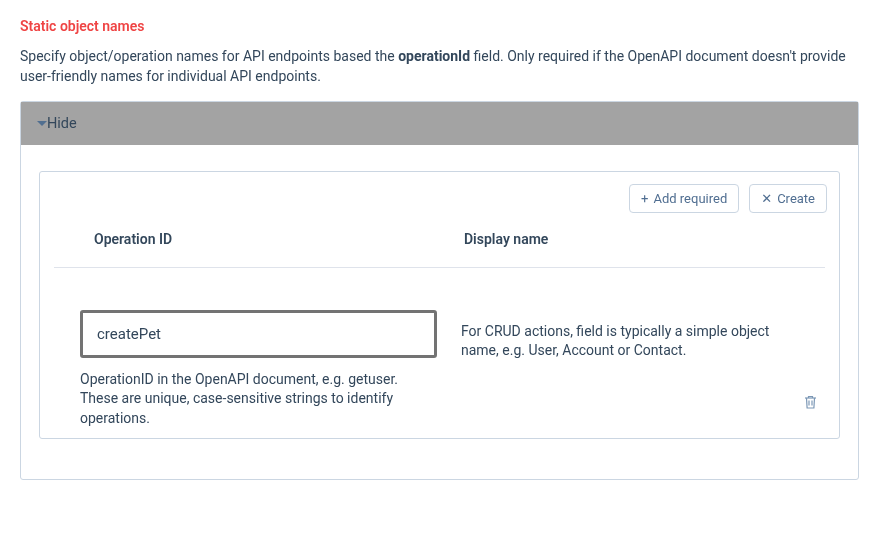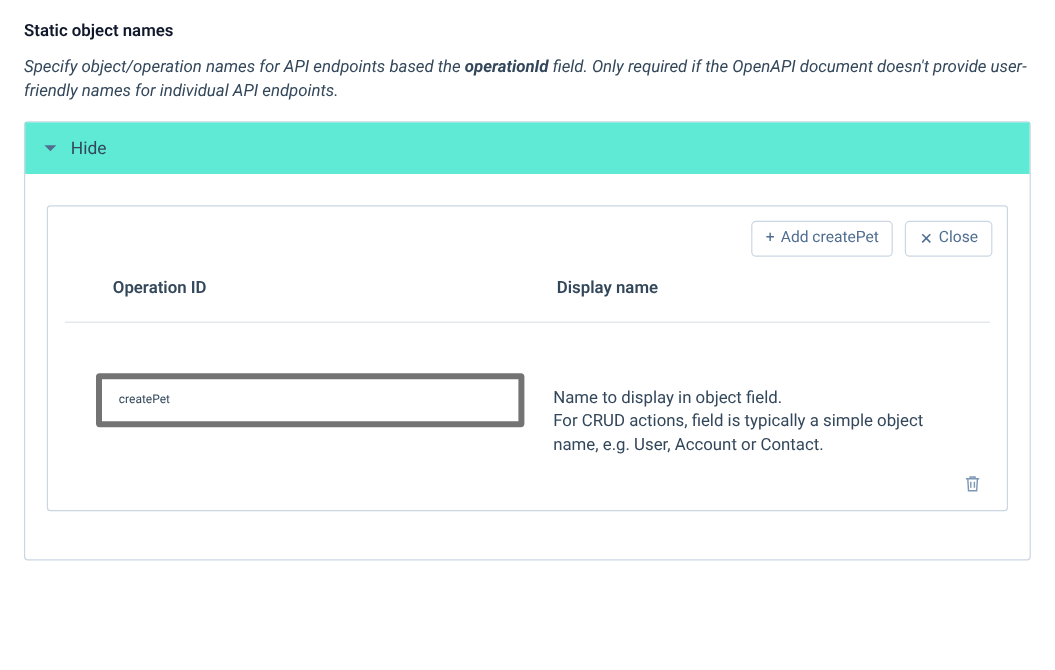--- a/index.html
+++ b/index.html
@@ -7,42 +7,41 @@
       font-family: -apple-system, BlinkMacSystemFont, "Segoe UI", Roboto, Helvetica, Arial, sans-serif;
       background: #fff;
       color: #33475b;
       font-size: 14px;
       padding: 18px 20px;
       width: 879px;
     }
     .section-title {
       font-weight: 600;
       font-size: 14px;
-      color: #0f172a;
+      color: #ef4444;
       margin-bottom: 12px;
     }
     .section-desc {
       font-size: 14px;
       color: #33475b;
       line-height: 1.45;
       margin-bottom: 14px;
-      font-style: italic;
     }
     .section-desc b { font-weight: 700; }
     .panel {
       border: 1px solid #cbd6e2;
       border-radius: 3px;
       background: #fff;
     }
     .panel-header {
-      background: #5eead4;
+      background: #a3a3a3;
       padding: 13px 16px;
       display: flex;
       align-items: center;
-      gap: 12px;
+      gap: 0;
       cursor: pointer;
     }
     .caret {
       width: 0; height: 0;
       border-left: 5px solid transparent;
       border-right: 5px solid transparent;
       border-top: 5px solid #516f90;
     }
     .panel-header-label {
       color: #33475b;
@@ -98,24 +97,24 @@
       padding: 42px 14px 10px 14px;
       gap: 0;
     }
     .field-block {
       padding: 0 12px;
     }
     .field-block.left { flex: 0 0 395px; padding-left: 26px; }
     .field-block.right { flex: 1; padding-right: 8px; }
     .text-input {
       width: 100%;
-      border: 5px solid #737373;
+      border: 3px solid #737373;
       border-radius: 3px;
       padding: 12px 14px;
-      font-size: 10px;
+      font-size: 15px;
       color: #33475b;
       font-family: inherit;
       background: #fff;
     }
     .help {
       font-size: 14px;
       color: #33475b;
       line-height: 1.4;
       margin-top: 12px;
     }
@@ -148,40 +147,40 @@
   <div class="panel-header">
     <span class="caret"></span>
     <span class="panel-header-label">Hide</span>
   </div>
   <div class="panel-body">
 
     <div class="card">
       <div class="card-header">
         <button class="btn">
           <span class="plus">+</span>
-          <span>Add createPet</span>
+          <span>Add required</span>
         </button>
         <button class="btn">
           <span class="x">✕</span>
-          <span>Close</span>
+          <span>Create</span>
         </button>
       </div>
 
       <div class="cols-header">
         <div class="col-left col-label">Operation ID</div>
         <div class="col-right col-label">Display name</div>
       </div>
 
       <div class="row">
         <div class="field-block left">
           <input type="text" class="text-input" value="createPet" style="">
+          <div class="help">OperationID in the OpenAPI document, e.g. getuser. These are unique, case-sensitive strings to identify operations.</div>
         </div>
         <div class="field-block right">
           <div class="help">
-            <div>Name to display in object field.</div>
             <div>For CRUD actions, field is typically a simple object name, e.g. User, Account or Contact.</div>
           </div>
         </div>
         <div class="trash-cell">
           <button class="trash-btn">
             <svg width="15" height="16" viewBox="0 0 15 16" fill="none" stroke="#7c98b6" stroke-width="1.2">
               <path d="M2 4h11"></path>
               <path d="M5.5 4V2.5h4V4"></path>
               <path d="M3.5 4l.6 10h6.8l.6-10"></path>
               <path d="M6 6.5v5"></path>

